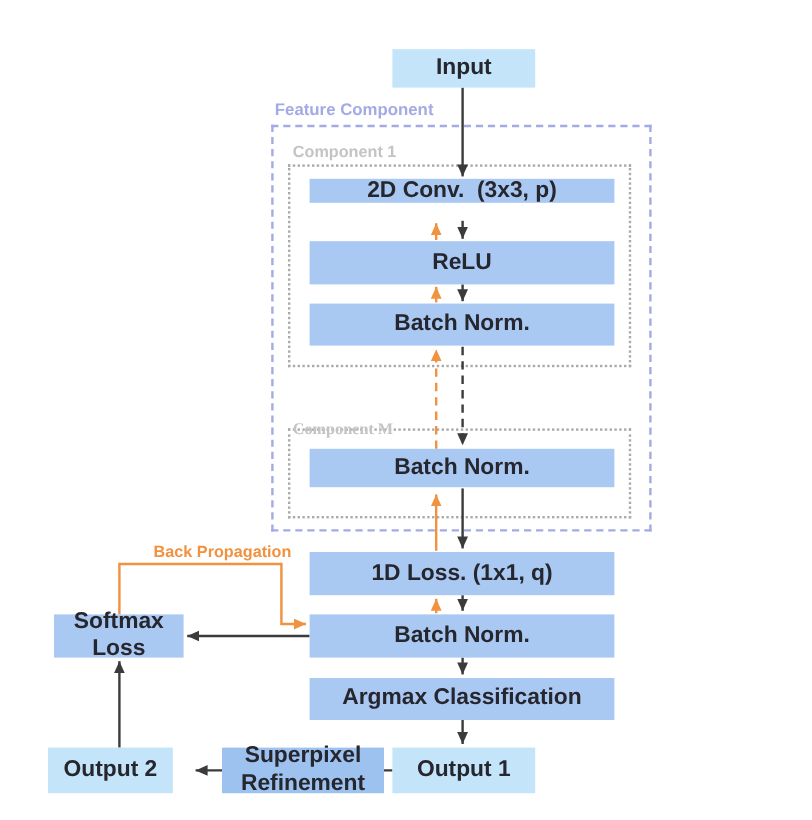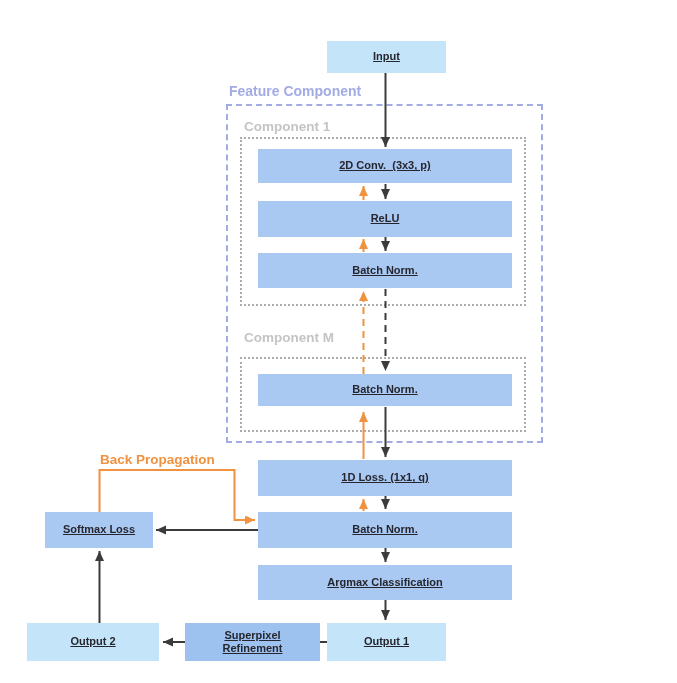--- a/index.html
+++ b/index.html
@@ -7,56 +7,55 @@
     position:relative;
     width:677px;height:683px;
     background:#ffffff;
     font-family:"Liberation Sans","DejaVu Sans",sans-serif;
     overflow:hidden;
   }
   .node{
     position:absolute;
     display:flex;align-items:center;justify-content:center;
     text-align:center;
-    font-weight:bold;font-size:11px;color:var(--ink);
+    font-weight:bold;font-size:19px;color:var(--ink);
     line-height:1.2;
     box-sizing:border-box;
-    text-decoration:underline;
   }
   .node.light{background:var(--box-light);}
   .node.medium{background:var(--box-medium);}
   .node.refine{background:var(--box-refine);}
   .group{position:absolute;box-sizing:border-box;}
   .group.fe{border:2px dashed var(--purple);}
   .group.comp{border:2px dotted var(--gray-border);}
   .glabel{
     position:absolute;font-weight:bold;white-space:nowrap;
   }
   .glabel.fe-label{color:var(--purple);font-size:14px;}
   .glabel.comp-label{color:var(--gray-label);font-size:13.5px;}
-  .glabel.bp-label{color:var(--orange);font-size:13.5px;}
+  .glabel.bp-label{color:var(--orange);font-size:13.5px;margin-left:28px;}
   svg#wires{position:absolute;left:0;top:0;pointer-events:none;}
   .wire-k{stroke:var(--ink-arrow);stroke-width:2;fill:none;}
   .wire-o{stroke:var(--orange);stroke-width:2;fill:none;}
   .dash{stroke-dasharray:7 5;}
   .head-k{fill:var(--ink-arrow);}
   .head-o{fill:var(--orange);}
 </style>
 </head>
 <body>
 
 <div id="canvas">
 
   <div class="group fe" style="left:226px;top:104px;width:317px;height:339px;"></div>
   <div class="group comp" style="left:240px;top:137px;width:286px;height:169px;"></div>
   <div class="group comp" style="left:240px;top:357px;width:286px;height:75px;"></div>
 
   <div class="glabel fe-label" style="left:229px;top:83px;">Feature Component</div>
   <div class="glabel comp-label" style="left:244px;top:119px;text-align:center;">Component 1</div>
-  <div class="glabel comp-label" style="left:244px;top:330px;">Component M</div>
+  <div class="glabel comp-label" style="left:244px;top:350px;font-family:Liberation Serif, serif;">Component M</div>
   <div class="glabel bp-label" style="left:100px;top:452px;">Back Propagation</div>
 
   <svg id="wires" width="677" height="683">
     <defs>
       <marker id="mk" markerUnits="userSpaceOnUse" markerWidth="11" markerHeight="10" refX="10" refY="4.5" orient="auto">
         <path class="head-k" d="M0,0 L10,4.5 L0,9 z"></path>
       </marker>
       <marker id="mo" markerUnits="userSpaceOnUse" markerWidth="11" markerHeight="10" refX="10" refY="4.5" orient="auto">
         <path class="head-o" d="M0,0 L10,4.5 L0,9 z"></path>
       </marker>
@@ -77,25 +76,25 @@
 
     <line class="wire-o" x1="363.5" y1="200" x2="363.5" y2="186" marker-end="url(#mo)"></line>
     <line class="wire-o" x1="363.5" y1="252" x2="363.5" y2="239" marker-end="url(#mo)"></line>
     <line class="wire-o dash" x1="363.5" y1="374" x2="363.5" y2="291" marker-end="url(#mo)"></line>
     <line class="wire-o" x1="363.5" y1="459" x2="363.5" y2="412" marker-end="url(#mo)"></line>
     <line class="wire-o" x1="363.5" y1="511" x2="363.5" y2="499" marker-end="url(#mo)"></line>
     <polyline class="wire-o" points="99.5,512 99.5,470 234.5,470 234.5,520 255,520" marker-end="url(#mo)"></polyline>
   </svg>
 
   <div class="node light" style="left:327px;top:41px;width:119px;height:32px;">Input</div>
-  <div class="node medium" style="left:258px;top:149px;width:254px;height:34px;">2D Conv.&nbsp; (3x3, p)</div>
+  <div class="node medium" style="left:258px;top:149px;width:254px;height:20px;">2D Conv.&nbsp; (3x3, p)</div>
   <div class="node medium" style="left:258px;top:201px;width:254px;height:36px;">ReLU</div>
   <div class="node medium" style="left:258px;top:253px;width:254px;height:35px;">Batch Norm.</div>
   <div class="node medium" style="left:258px;top:374px;width:254px;height:32px;">Batch Norm.</div>
   <div class="node medium" style="left:258px;top:460px;width:254px;height:36px;">1D Loss. (1x1, q)</div>
   <div class="node medium" style="left:258px;top:512px;width:254px;height:36px;">Batch Norm.</div>
   <div class="node medium" style="left:258px;top:565px;width:254px;height:35px;">Argmax Classification</div>
   <div class="node light" style="left:327px;top:623px;width:119px;height:38px;">Output 1</div>
   <div class="node refine" style="left:185px;top:623px;width:135px;height:38px;padding:0 10px;">Superpixel Refinement</div>
-  <div class="node light" style="left:27px;top:623px;width:132px;height:38px;">Output 2</div>
+  <div class="node light" style="left:40px;top:623px;width:104px;height:38px;">Output 2</div>
   <div class="node medium" style="left:45px;top:512px;width:108px;height:36px;">Softmax Loss</div>
 
 </div>
 
 </body></html>

